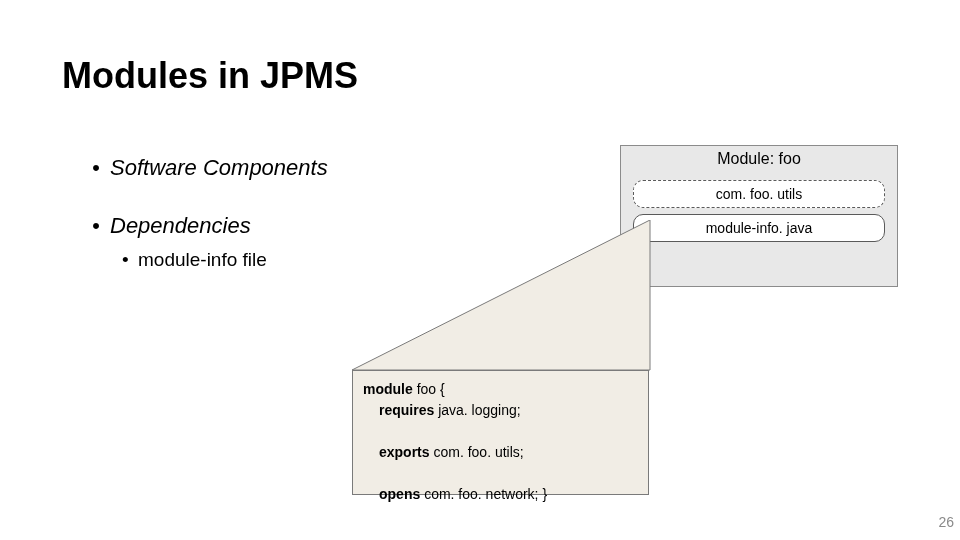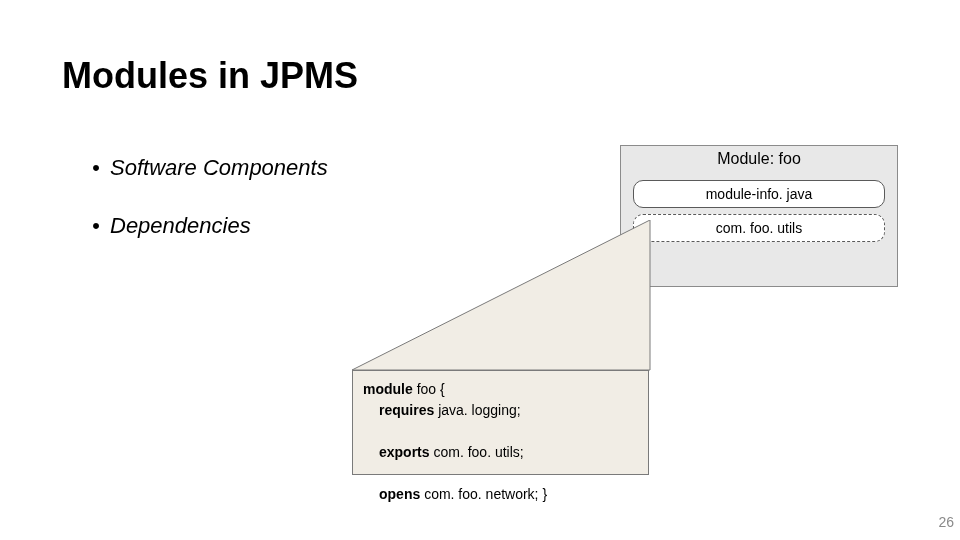--- a/index.html
+++ b/index.html
@@ -107,21 +107,21 @@
     left: 330px;
     width: 340px;
     height: 160px;
     pointer-events: none;
   }
   .code-box {
     position: absolute;
     top: 370px;
     left: 352px;
     width: 297px;
-    height: 105px;
+    height: 125px;
     background: #f1ede5;
     border: 1px solid #7a7a7a;
     padding: 8px 10px;
     font-size: 14px;
     line-height: 1.5;
     color: #000;
   }
   .code-box .kw { font-weight: bold; }
   .code-box .line { display: block; }
   .code-box .indent { padding-left: 16px; }
@@ -135,26 +135,27 @@
   }
 </style>
 </head>
 <body>
 
 <div class="slide-title">Modules in JPMS</div>
 
 <div class="bullet-list">
   <div class="bullet-l2">Software Components</div>
   <div class="bullet-l2">Dependencies</div>
+  <div class="bullet-l3">module-info file</div>
 </div>
 
 <div class="module-box">
   <div class="module-header">Module: foo</div>
+  <div class="module-item dashed">com. foo. utils</div>
   <div class="module-item">module-info. java</div>
-  <div class="module-item dashed">com. foo. utils</div>
 </div>
 
 <svg class="callout-svg" viewBox="0 0 340 160">
   <polygon points="22,150 320,0 320,150" fill="#f1ede5" stroke="#7a7a7a" stroke-width="1"></polygon>
 </svg>
 
 <div class="code-box">
   <span class="line">
     <span class="kw">module </span>
     <span>foo {</span>

